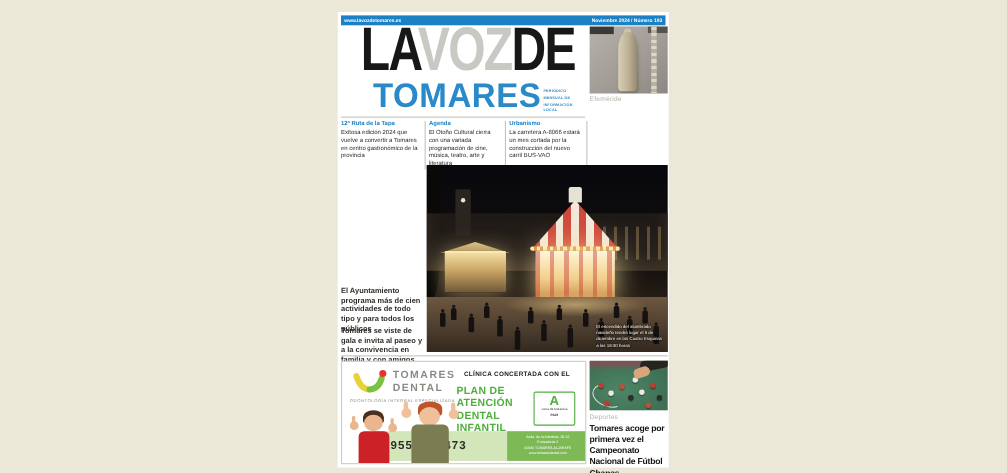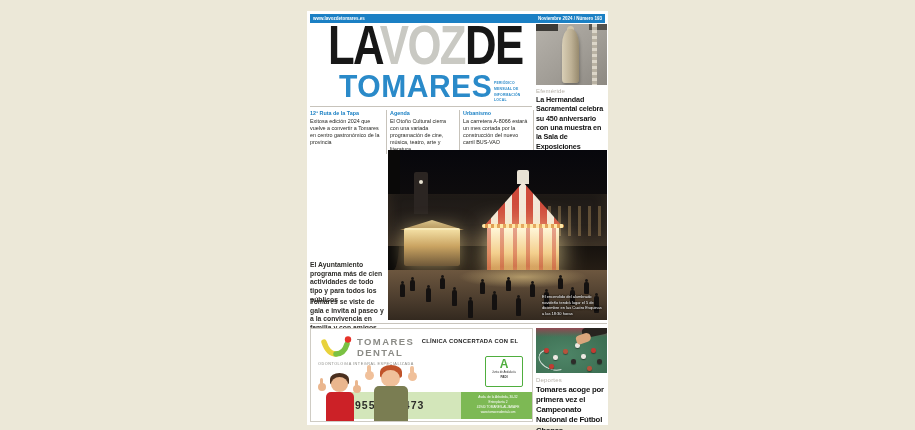--- a/index.html
+++ b/index.html
@@ -165,21 +165,20 @@
     <div class="tagline">Periódico mensual de información local</div>
 
     <div class="statue-photo">
       <div class="statue-dark-corner"></div>
       <div class="statue-dark-corner2"></div>
       <div class="statue-head"></div>
       <div class="statue-body"></div>
       <div class="statue-pole"></div>
     </div>
     <div class="label-kicker efemeride-label">Efeméride</div>
-    <div class="efemeride-headline">La Hermandad Sacramental celebra su 450 aniversario con una muestra en la Sala de Exposiciones</div>
 
     <div class="hr-top-briefs"></div>
     <div class="vline" style="left:79px; top:99px; height:44px;"></div>
     <div class="vline" style="left:152px; top:99px; height:44px;"></div>
     <div class="vline" style="left:226px; top:99px; height:44px;"></div>
 
     <div class="brief brief1">
       <div class="kicker">12ª Ruta de la Tapa</div>
       <div class="text">Exitosa edición 2024 que vuelve a convertir a Tomares en centro gastronómico de la provincia</div>
     </div>
@@ -237,20 +236,21 @@
         <path d="M17 19 Q25 19 28 9" stroke="#7ac143" stroke-width="5.5" fill="none" stroke-linecap="round"></path>
         <circle cx="29" cy="4.5" r="3.2" fill="#e63329"></circle>
       </svg>
       <div class="ad-brand">
         <div>TOMARES</div>
         <div>DENTAL</div>
       </div>
       <div class="ad-subtitle">ODONTOLOGÍA INTEGRAL ESPECIALIZADA</div>
 
       <div class="ad-concertada">CLÍNICA CONCERTADA CON EL</div>
+      <div class="ad-plan">PLAN DE ATENCIÓN DENTAL INFANTIL</div>
 
       <div class="junta-box">
         <span class="junta-a">A</span>
         <span class="junta-name">Junta de Andalucía</span>
         <span class="junta-program">PADI</span>
       </div>
 
       <div class="ad-strip-light"></div>
       <div class="ad-strip-dark"></div>
       <div class="ad-phone">955 220 473</div>

